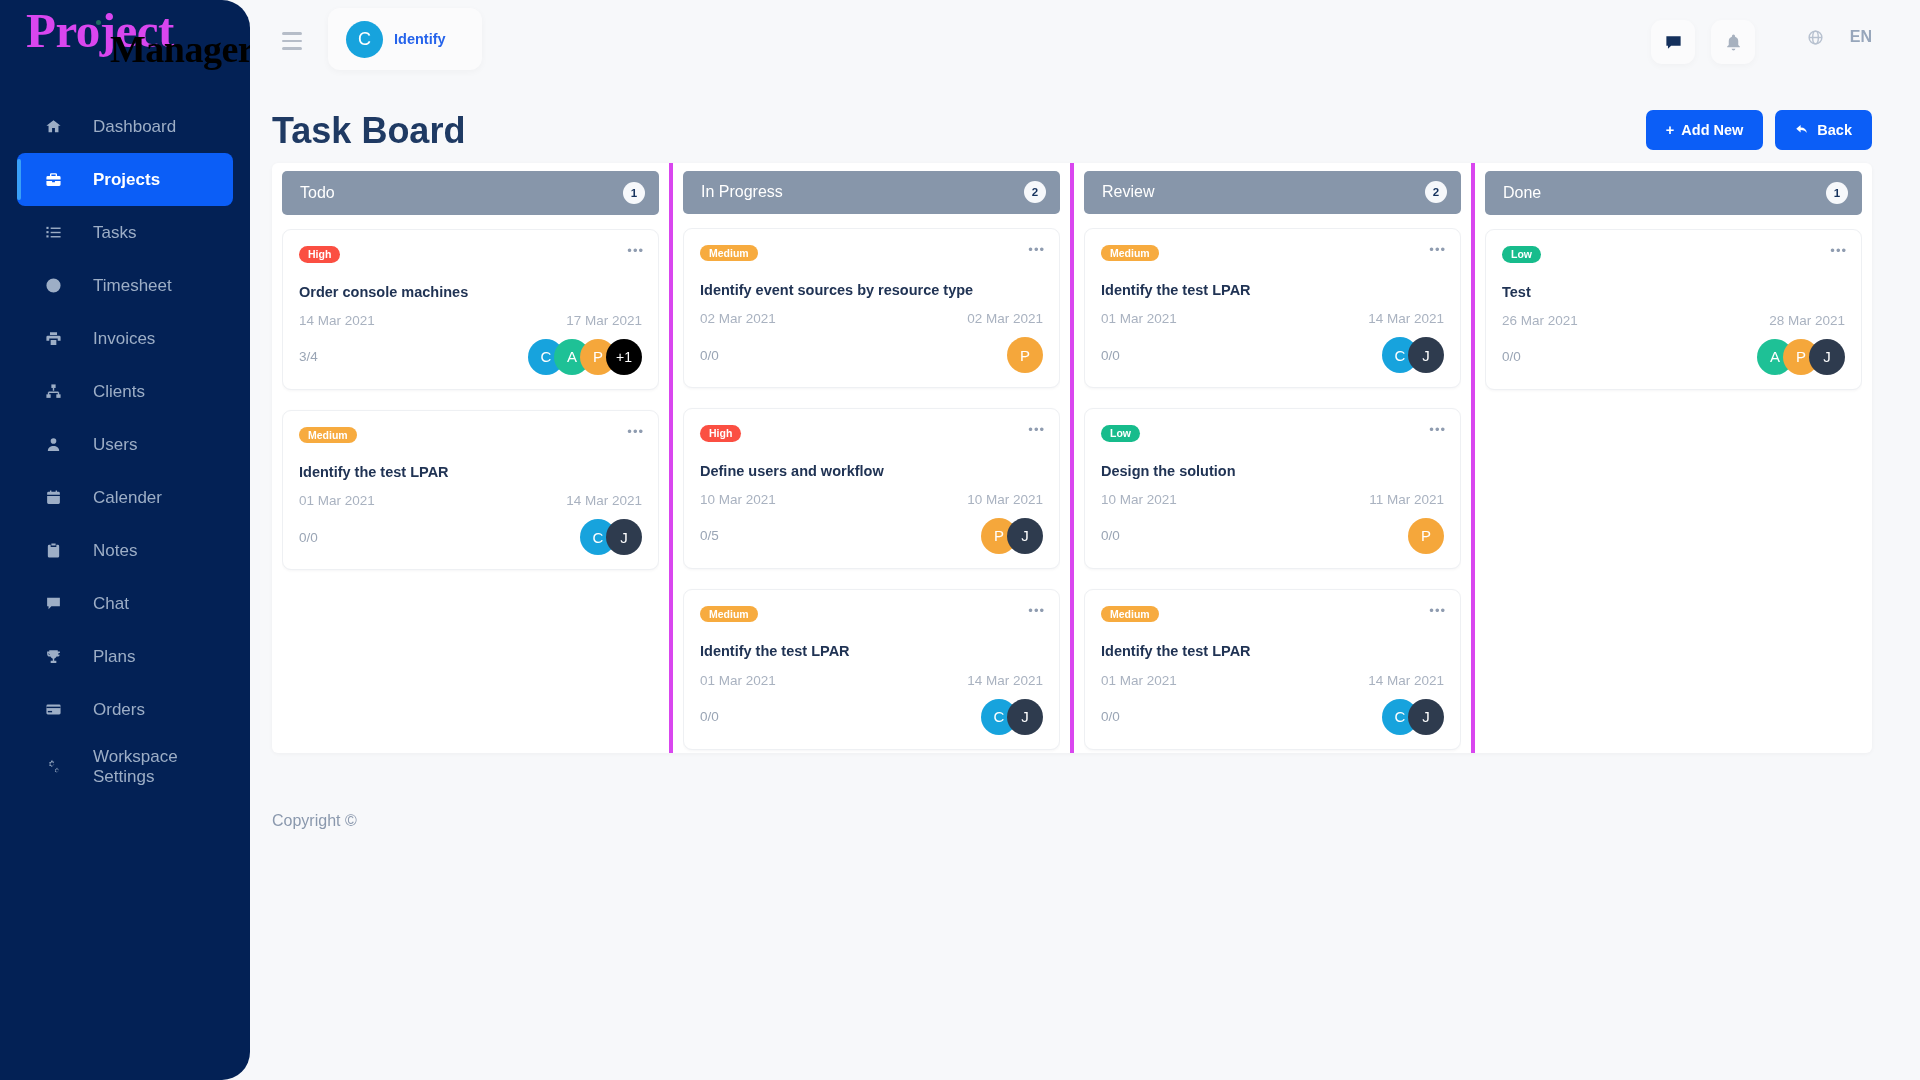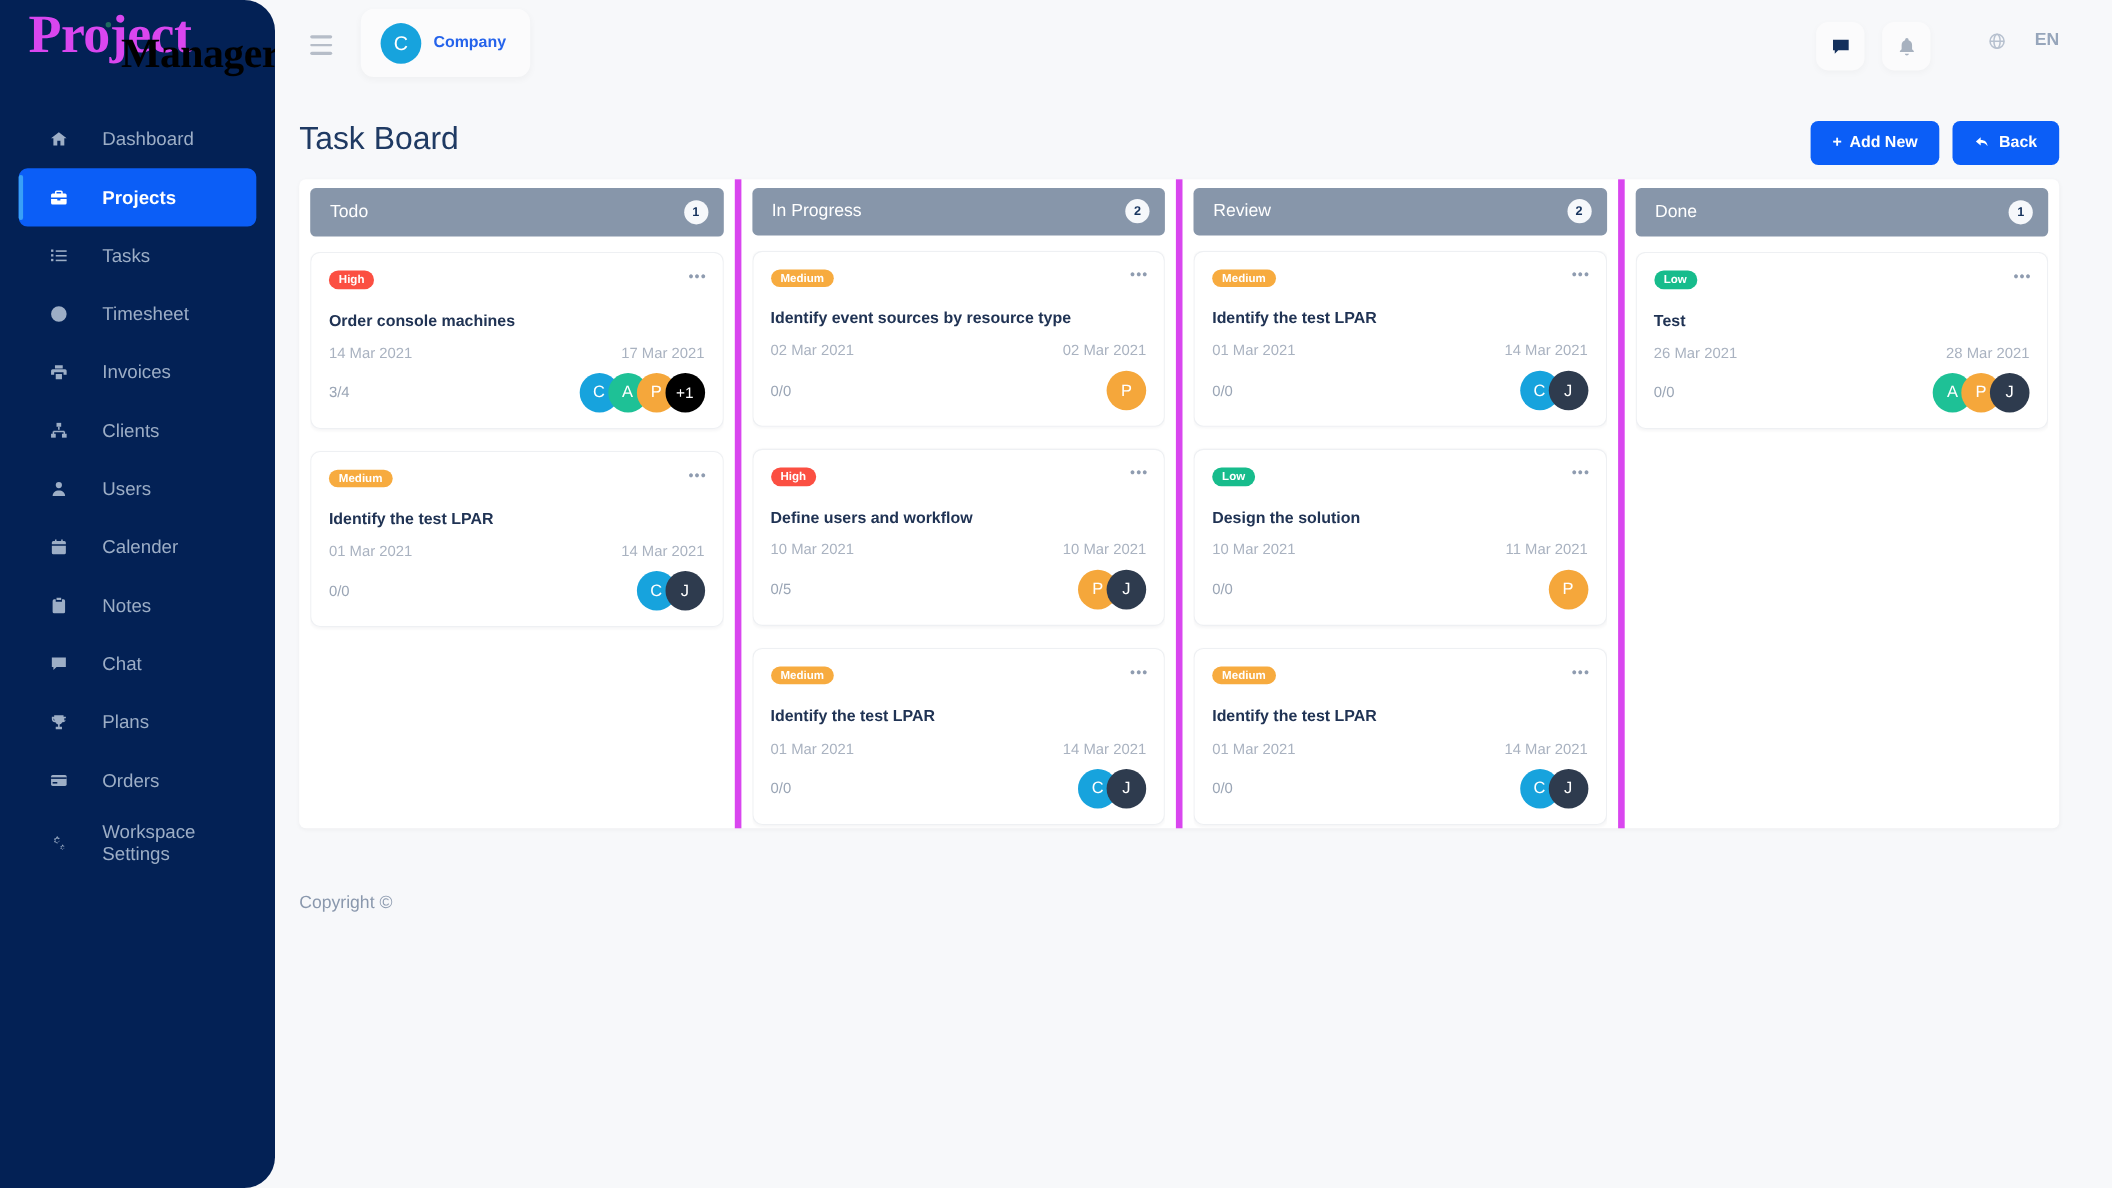--- a/index.html
+++ b/index.html
@@ -116,21 +116,21 @@
   #bell-btn  { right: 165px; }
   #lang-btn {
     position: absolute; top: 28px; right: 48px;
     display: flex; align-items: center; gap: 26px; cursor: pointer;
   }
   #lang-btn .lang-label { color: #97a6bb; font-weight: 700; font-size: 16px; }
 
   
   #page-title {
     position: absolute; left: 272px; top: 110px;
-    font-size: 29px; color: #1f3a63; font-weight: 400;
+    font-size: 36px; color: #1f3a63; font-weight: 700;
   }
   #actions { position: absolute; right: 48px; top: 110px; display: flex; gap: 12px; }
   .btn {
     height: 40px; border: none; border-radius: 7px;
     background: #0b5ef7; color: #fff;
     font-size: 14.5px; font-weight: 700;
     display: flex; align-items: center; justify-content: center; gap: 7px;
     padding: 0 20px; cursor: pointer;
     font-family: "Liberation Sans", sans-serif;
   }
@@ -140,21 +140,21 @@
     position: absolute; left: 272px; top: 163px; right: 48px;
     height: 590px;
     background: #ffffff;
     border-radius: 6px;
     box-shadow: 0 1px 4px rgba(0,0,0,0.04);
     display: flex;
   }
   .column {
     flex: 1 1 0; min-width: 0;
     padding: 8px 10px 0 10px;
-    border-right: 6px solid #d946ef;
+    border-right: 4px solid #d946ef;
     display: flex; flex-direction: column;
   }
   .column:last-child { border-right: none; }
   .col-head {
     height: 44px; border-radius: 5px;
     background: #8796aa; color: #fff;
     display: flex; align-items: center; justify-content: space-between;
     padding: 0 14px 0 18px;
     font-size: 16px;
     margin-bottom: 14px;
@@ -362,21 +362,21 @@
 
 <div id="topbar">
   <div id="hamburger">
     <span></span>
       <span></span>
       <span></span>
   </div>
 
   <div id="company-chip">
     <div class="avatar-c">C</div>
-    <div class="company-name">Company</div>
+    <div class="company-name">Identify</div>
   </div>
 
   <div class="topbar-right">
     <div class="icon-btn" id="chat-btn">
       <svg width="19" height="19" viewBox="0 0 24 24" fill="#14305c">
         <path d="M3 4h18v12H9l-4 4v-4H3z"></path>
       </svg>
     </div>
     <div class="icon-btn" id="bell-btn">
       <svg width="19" height="19" viewBox="0 0 24 24" fill="#a7b1bf">

